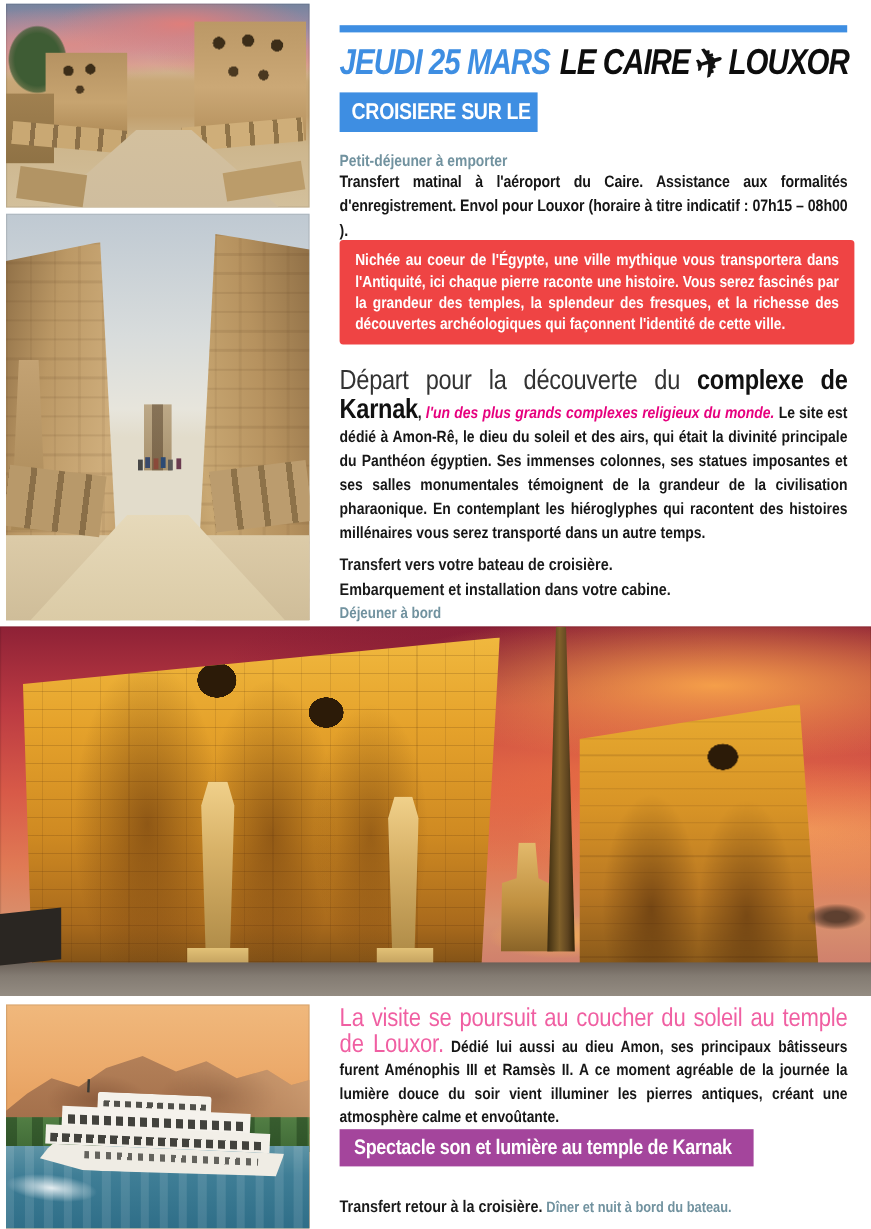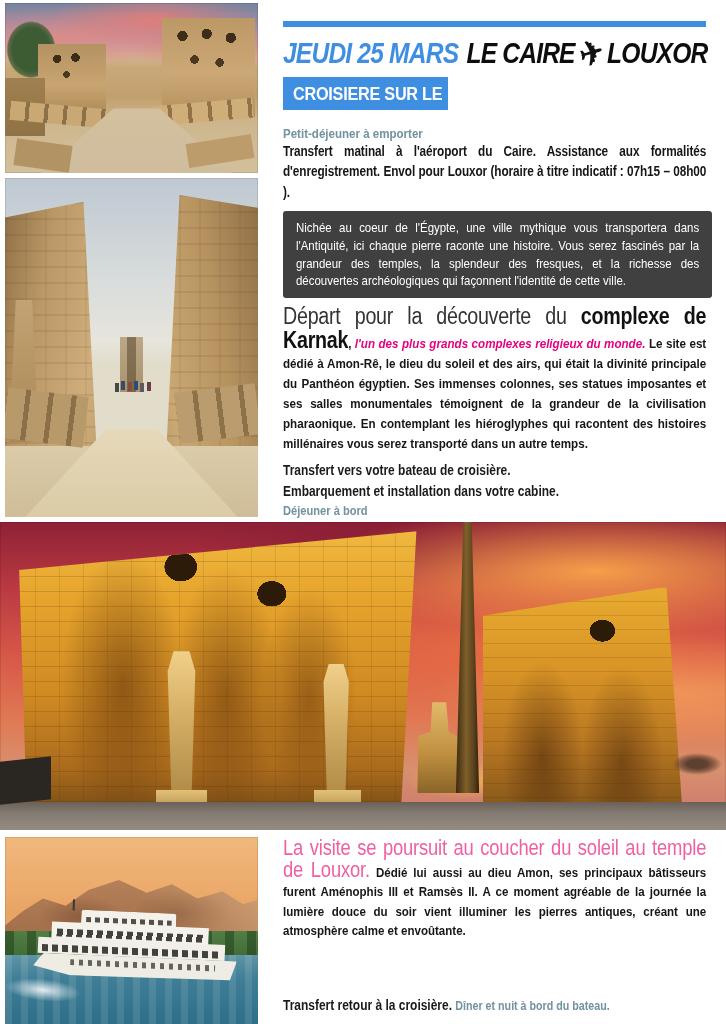--- a/index.html
+++ b/index.html
@@ -132,22 +132,22 @@
   .banner{position:absolute;color:#fff;font-weight:700;overflow:hidden;}
   .banner .inner{display:block;width:117%;transform:scaleX(0.855);transform-origin:0 50%;}
   #banner1{left:283px;top:77px;width:155px;height:33px;padding-left:10px;background:#3e8ee2;
            font-size:19px;line-height:33px;letter-spacing:-0.3px;}
   #banner2{left:283px;top:941px;width:333px;height:31px;padding-left:12px;background:#a4459c;
            font-size:17.5px;line-height:31px;letter-spacing:-0.3px;}
   .muted{color:#71929f;}
   .body-txt{font-size:13.8px;line-height:20.4px;font-weight:700;letter-spacing:-0.1px;text-align:justify;color:#161616;}
   #meal1{top:126px;font-size:13.5px;font-weight:700;}
   #para1{top:142px;}
-  #hibox{position:absolute;left:283px;top:211px;width:403px;padding:8px 13px;background:#404040;border-radius:3px;
-         color:#fff;font-size:13.4px;line-height:17.8px;font-weight:400;text-align:justify;}
+  #hibox{position:absolute;left:283px;top:200px;width:403px;padding:8px 13px;background:#ef4444;border-radius:3px;
+         color:#fff;font-size:13.4px;line-height:17.8px;font-weight:700;text-align:justify;}
   #hibox .inner{display:block;width:117%;transform:scaleX(0.855);transform-origin:0 0;}
   #karnak{top:306px;font-size:13.6px;line-height:20px;font-weight:700;text-align:justify;color:#161616;}
   #karnak .lead{font-size:23px;font-weight:400;color:#333;letter-spacing:-0.3px;}
   #karnak .lead-b{font-size:23px;font-weight:700;color:#111;letter-spacing:-0.3px;}
   #karnak .tagline{color:#e6007e;font-style:italic;font-weight:700;}
   #line-transfer{top:462px;font-size:14px;font-weight:700;}
   #line-boarding{top:483px;font-size:14px;font-weight:700;}
   #line-lunch{top:503px;font-size:13px;font-weight:700;}
   #evening{top:839px;font-size:13.5px;line-height:19.5px;font-weight:700;text-align:justify;color:#161616;}
   #evening .pink-lead{font-size:21.5px;font-weight:400;color:#f05fa2;letter-spacing:-0.2px;}
@@ -231,16 +231,19 @@
       <div class="shape p4-mast"></div>
       <div class="shape p4-deck1"></div>
       <div class="shape p4-deck2"></div>
       <div class="shape p4-deck3"></div>
       <div class="shape p4-hull"></div>
     </div>
   </div>
 
   <p class="txt" id="evening"><span class="pink-lead">La visite se poursuit au coucher du soleil au temple de Louxor.</span><span> Dédié lui aussi au dieu Amon, ses principaux bâtisseurs furent Aménophis III et Ramsès II. A ce moment agréable de la journée la lumière douce du soir vient illuminer les pierres antiques, créant une atmosphère calme et envoûtante.</span></p>
 
+  <div class="banner" id="banner2">
+    <span class="inner">Spectacle son et lumière au temple de Karnak</span>
+  </div>
 
   <p class="txt" id="final"><span>Transfert retour à la croisière.</span> <span class="muted-in">Dîner et nuit à bord du bateau.</span></p>
 
 </div>
 
 </body></html>

